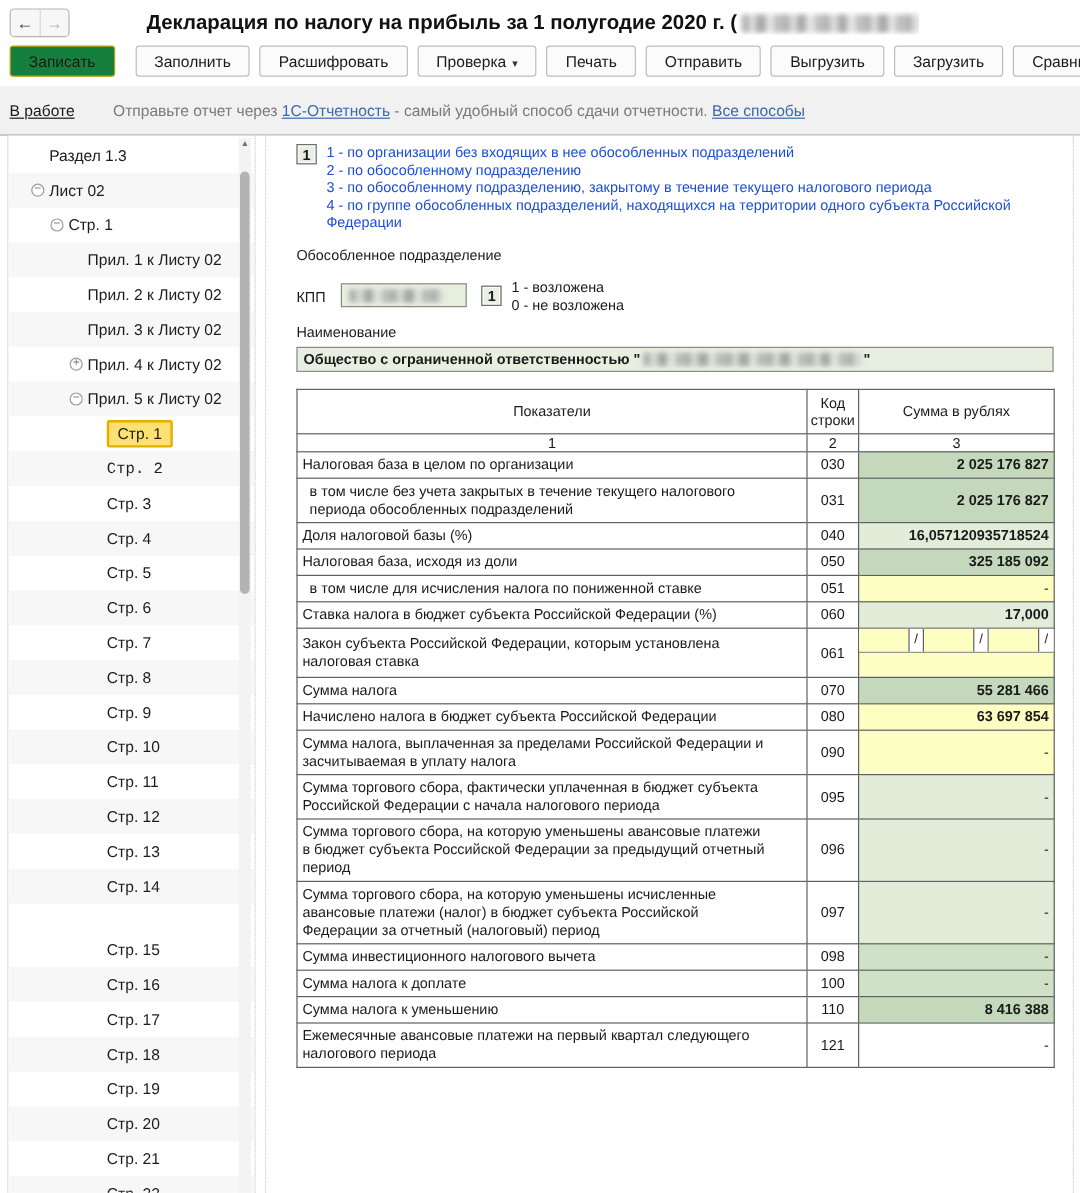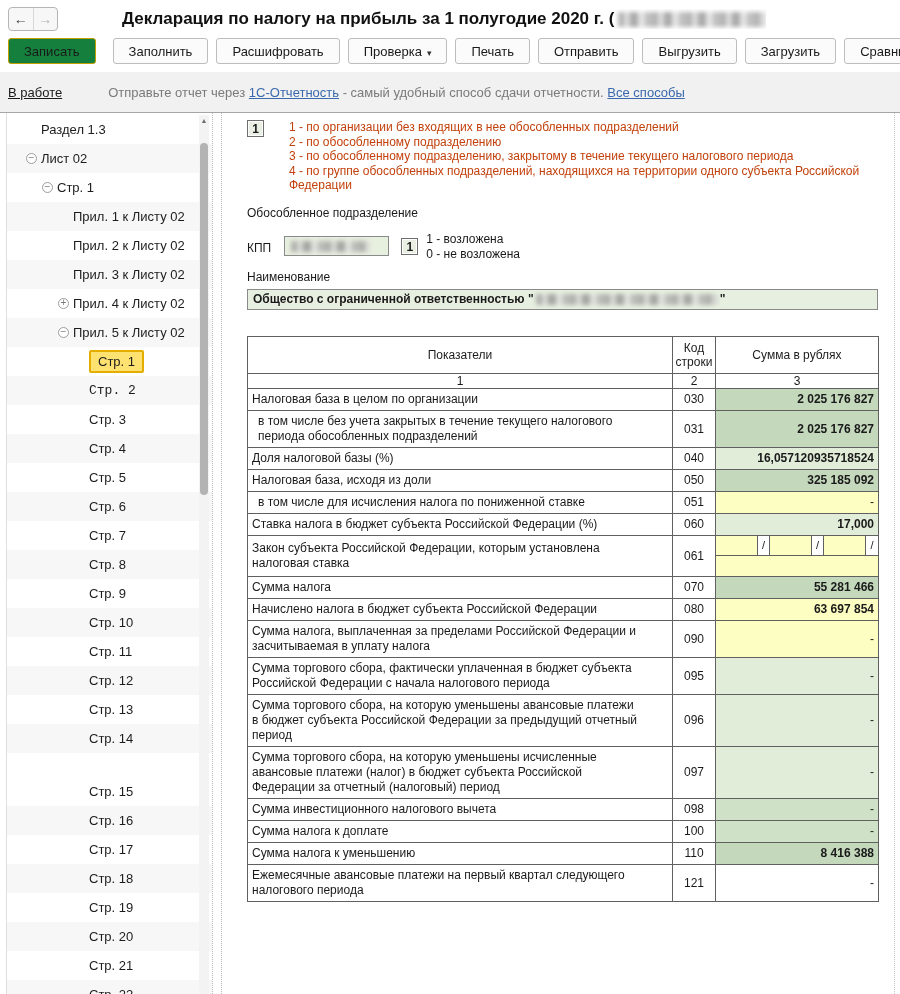--- a/index.html
+++ b/index.html
@@ -31,21 +31,21 @@
   .tb-btn { height:26px; padding:0 15px; font-family:"Liberation Sans",sans-serif;
     font-size:13px; color:#1a1a1a; background:#fbfbfb; border:1px solid #bdbdbd;
     border-radius:3px; margin-right:8px; cursor:pointer; }
   .tb-btn.primary { background:#15803d; border-color:#c0a000; margin-right:17px; }
   .tb-btn .caret { font-size:9px; margin-left:5px; color:#333; }
 
   
   .statusbar { height:40px; background:#f1f1f1; display:flex; align-items:center;
     padding-left:8px; font-size:13px; margin-top:4px; }
   .st-state { color:#1a1a1a; text-decoration:underline; cursor:pointer; }
-  .st-msg { margin-left:46px; color:#7a7a7a; }
+  .st-msg { margin-left:32px; color:#7a7a7a; }
   .st-link { color:#3a69ad; text-decoration:underline; cursor:pointer; }
 
   
   .content { display:flex; height:886px; border-top:1px solid #a6a6a6; padding-left:6px; }
 
   
   .sidebar { position:relative; width:206px; background:#fff; overflow:hidden;
     border-left:1px solid #dedede; padding-top:2px; }
   .tree-item { height:29px; display:flex; align-items:center; font-size:13px;
     color:#1c1c1c; cursor:pointer; white-space:nowrap; }
@@ -67,36 +67,36 @@
     margin:0 0; background:#fff; cursor:col-resize; }
   .right-splitter { width:6px; border-left:1px dotted #c4c4c4; background:#fff; }
 
   
   .main { flex:1; background:#fff; overflow:hidden; padding:7px 0 0 25px; }
 
   .code-row { display:flex; align-items:flex-start; }
   .flag-box { width:17px; height:17px; min-width:17px; border:1px solid #6e6e6e;
     background:#e9efe2; font-size:12px; font-weight:700; text-align:center;
     line-height:16px; box-shadow:0 0 0 1px #fff inset; }
-  .options { margin-left:25px; font-size:12px; line-height:14.5px; color:#c2410c; }
+  .options { margin-left:8px; font-size:12px; line-height:14.5px; color:#1d4ed8; }
 
   .sec-label { margin-top:13px; font-size:12px; }
   .kpp-row { margin-top:14px; display:flex; align-items:center; font-size:12px; }
   .kpp-field { width:105px; height:20px; border:1px solid #8a8a8a; background:#e7efdf;
     margin-left:13px; margin-top:-3px; display:flex; align-items:center; padding-left:6px; }
   .kpp-note { margin-left:58px; line-height:15px; }
   .flag-wrap { margin-left:12px; margin-top:-2px; }
   .flag-labels { margin-left:8px; line-height:15px; margin-top:-2px; }
   .name-label { margin-top:8px; font-size:12px; }
   .company-field { margin-top:5px; width:631px; height:21px; border:1px solid #8a8a8a;
     background:#e7f0e0; font-size:12px; font-weight:700; display:flex;
     align-items:center; padding-left:5px; white-space:nowrap; overflow:hidden; }
 
   
-  table.decl { margin-top:26px; border-collapse:collapse; table-layout:fixed;
+  table.decl { margin-top:14px; border-collapse:collapse; table-layout:fixed;
     width:631px; font-size:12px; }
   table.decl td { border:1px solid #606060; vertical-align:middle; }
   .h-cell { text-align:center; font-weight:400; height:37px; line-height:14px;
     color:#1c1c1c; padding:2px; }
   .n-cell { text-align:center; height:15px; padding:0; line-height:14px; }
   td.lbl { padding:3px 30px 3px 4px; line-height:15px; }
   td.lbl.indent { padding-left:10px; }
   td.code { text-align:center; }
   td.val { text-align:right; padding:2px 4px; }
   td.val.bold { font-weight:700; }

